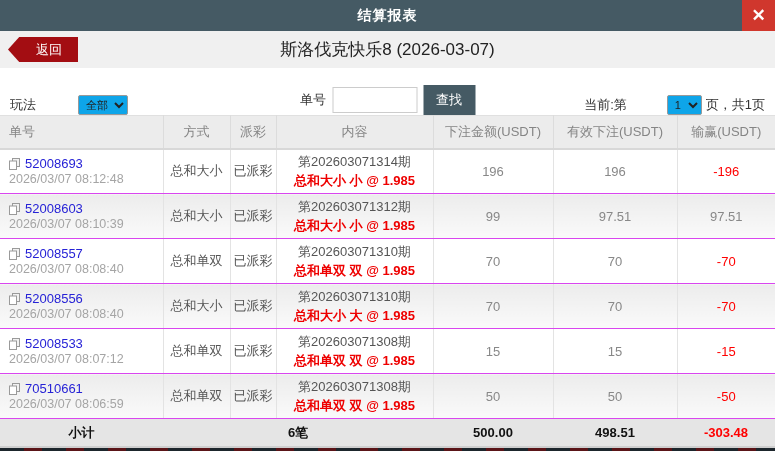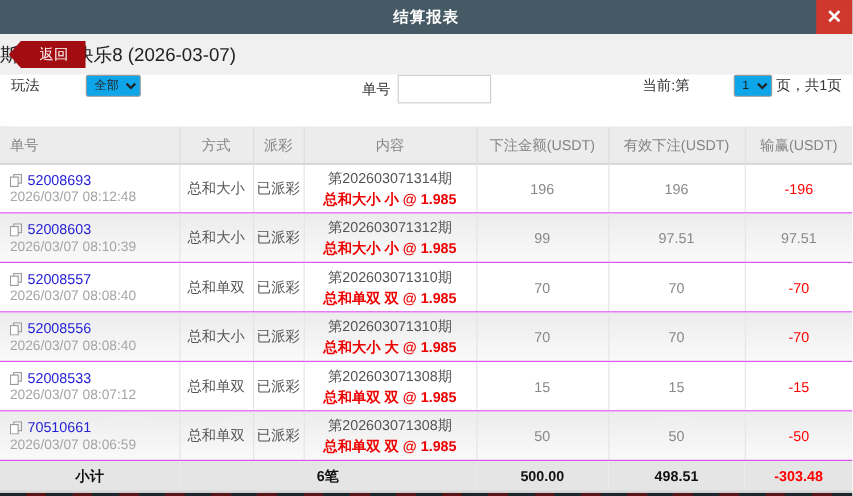--- a/index.html
+++ b/index.html
@@ -9,29 +9,29 @@
   
   .topbar { position:relative; height:31px; background:#455a64; display:flex;
     align-items:center; justify-content:center; }
   .topbar-title { color:#fff; font-size:14px; font-weight:bold; letter-spacing:1px; }
   .close-btn { position:absolute; right:0; top:0; width:33px; height:31px;
     background:#d0372d; border:none; color:#fff; font-size:17px; font-weight:bold;
     cursor:pointer; display:flex; align-items:center; justify-content:center; }
 
   
   .subheader { position:relative; height:37px; background:#f0f0f0; display:flex;
-    align-items:center; justify-content:flex-start; }
+    align-items:center; justify-content:center; }
   .back-btn { position:absolute; left:8px; top:6px; width:70px; height:25px;
     background:#a30d12; border:none; color:#fff; font-size:13px; cursor:pointer;
     clip-path:polygon(16% 0, 100% 0, 100% 100%, 16% 100%, 0 50%);
     padding-left:12px; }
   .page-title { font-size:17px; color:#222; }
 
   
-  .filterbar { height:47px; background:#fff; display:flex; align-items:flex-start;
+  .filterbar { height:47px; background:#fff; display:flex; align-items:flex-end;
     padding:0 10px; font-size:13px; color:#333; position:relative;border-radius:16px; }
   .filter-left { display:flex; align-items:center; gap:6px; }
   .filter-center { position:absolute; left:50%; transform:translateX(-50%);
     display:flex; align-items:center; gap:6px; }
   .filter-right { margin-left:auto; display:flex; align-items:center; gap:4px; }
   select { font-size:11px; padding:2px 3px; border:1px solid #999; background:#0ea5e9;
     color:#222; border-radius:2px; font-family:inherit;margin-left:36px; }
   .order-input { width:85px; height:26px; border:1px solid #ccc; font-size:13px;
     padding:0 5px; font-family:inherit; }
   .search-btn { background:#455a64; color:#fff; border:none; font-size:13px;
@@ -91,20 +91,21 @@
 <div class="filterbar">
   <div class="filter-left">
     <span>玩法</span>
     <select>
       <option>全部</option>
     </select>
   </div>
   <div class="filter-center">
     <span>单号</span>
     <input class="order-input" type="text" value="" style="">
+    <button class="search-btn">查找</button>
   </div>
   <div class="filter-right">
     <span>当前:第</span>
     <select>
       <option>1</option>
     </select>
     <span>页，共1页</span>
   </div>
 </div>
 

